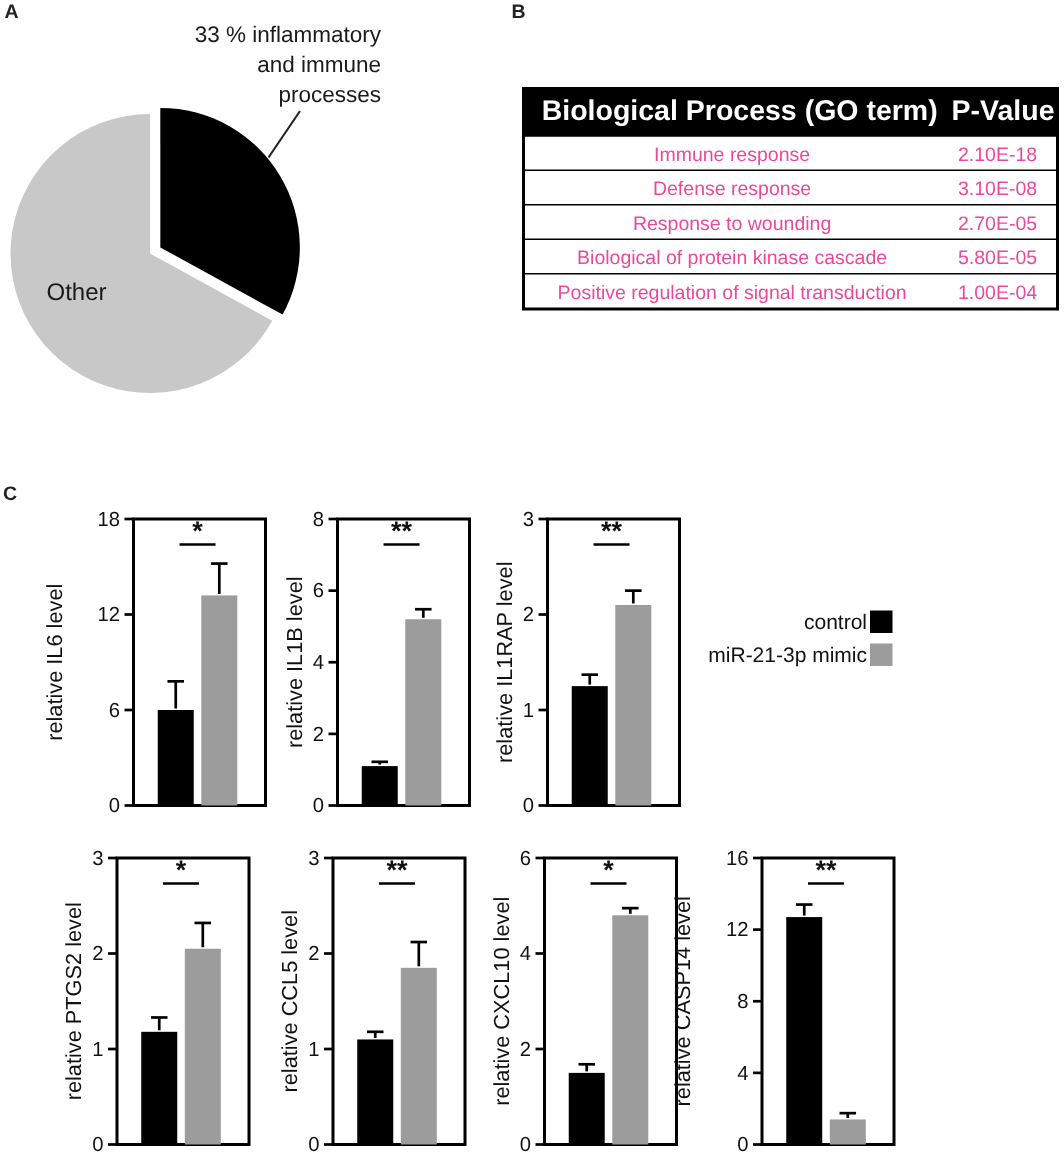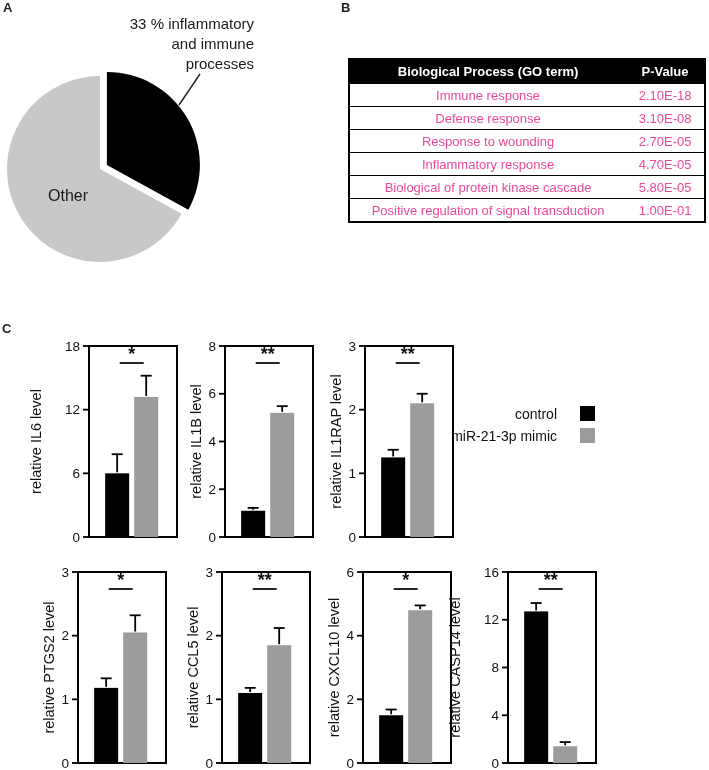--- a/index.html
+++ b/index.html
@@ -4,30 +4,30 @@
 <style>
   html,body{margin:0;padding:0;background:#fff;}
   .canvas{position:relative;width:709px;height:770px;background:#ffffff;
           font-family:"Liberation Sans",sans-serif;color:#111;overflow:hidden;}
   .panel-label{position:absolute;font-weight:bold;font-size:13px;color:#222;}
   #panel-a-label{left:3px;top:0px;}
   #panel-b-label{left:341px;top:0px;}
   #panel-c-label{left:2px;top:321px;}
   .pie-caption{position:absolute;left:90px;top:14px;width:164px;text-align:right;
                font-size:15px;line-height:20px;color:#1a1a1a;}
-  .other-label{position:absolute;left:31px;top:187px;width:74px;text-align:center;
+  .other-label{position:absolute;left:31px;top:187px;width:74px;
                font-size:16px;color:#1a1a1a;}
   #pie{position:absolute;left:0px;top:10px;}
   .go-table{position:absolute;left:348px;top:58px;width:358px;border:2px solid #000;box-sizing:border-box;}
   .go-table table{width:100%;border-collapse:collapse;table-layout:fixed;}
-  .go-table th{background:#000;color:#fff;font-size:13px;font-weight:bold;padding:4px 1px;}
+  .go-table th{background:#000;color:#fff;font-size:19px;font-weight:bold;padding:4px 1px;text-align:right;}
   .go-table td{border-top:1.5px solid #000;text-align:center;font-size:13px;padding:3.5px 1px;color:#ec4899;}
   .col-term{width:78%;} .col-pv{width:22%;}
   .legend{position:absolute;left:415px;top:406px;width:180px;font-size:14px;}
-  .legend-row{display:flex;justify-content:flex-end;align-items:flex-start;gap:23px;height:16px;margin-bottom:6px;}
+  .legend-row{display:flex;justify-content:flex-end;align-items:center;gap:2px;height:16px;margin-bottom:6px;}
   .swatch{width:15px;height:15px;display:inline-block;flex:0 0 auto;}
   svg.barchart{position:absolute;overflow:visible;}
   svg text{font-family:"Liberation Sans",sans-serif;fill:#111;}
   svg .tick{font-size:13.5px;}
   svg .ylab{font-size:14.5px;}
   svg .sig{font-size:18px;font-weight:bold;}
 </style>
 </head>
 <body>
 
@@ -68,30 +68,26 @@
           </tr>
         <tr>
             <td>Defense response</td>
             <td>3.10E-08</td>
           </tr>
         <tr>
             <td>Response to wounding</td>
             <td>2.70E-05</td>
           </tr>
         <tr>
-            <td>Inflammatory response</td>
-            <td>4.70E-05</td>
-          </tr>
-        <tr>
             <td>Biological of protein kinase cascade</td>
             <td>5.80E-05</td>
           </tr>
         <tr>
             <td>Positive regulation of signal transduction</td>
-            <td>1.00E-01</td>
+            <td>1.00E-04</td>
           </tr>
       </tbody>
     </table>
   </div>
 
   <div class="legend">
     <div class="legend-row">
       <span>control</span>
       <span class="swatch" style="background: rgb(0, 0, 0);"></span>
     </div>

